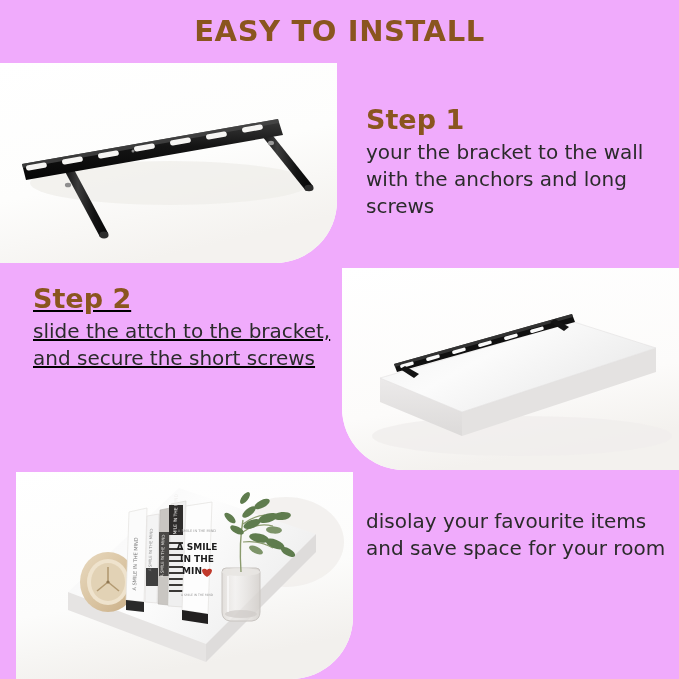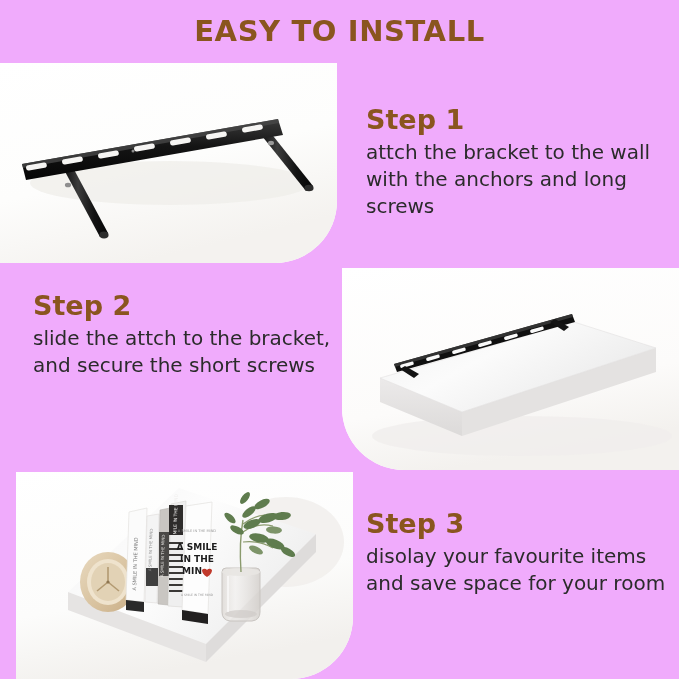--- a/index.html
+++ b/index.html
@@ -31,21 +31,21 @@
   #photo-shelf   { left: 342px; top: 268px; width: 337px; height: 202px;
     border-bottom-left-radius: 62px; }
   #photo-styled  { left: 16px; top: 472px; width: 337px; height: 207px;
     border-bottom-right-radius: 62px; }
 
   .photo svg { display: block; width: 100%; height: 100%; }
 
   
   .step { position: absolute; }
   #step-1 { left: 350px; top: 104px; width: 300px; margin-left: 16px; }
-  #step-2 { left: 33px;  top: 290px; width: 300px; }
+  #step-2 { left: 33px;  top: 283px; width: 300px; text-decoration: underline; }
   #step-3 { left: 366px; top: 508px; width: 305px; }
 
   .step-head {
     font-size: 27px; font-weight: bold; color: #8a551f;
     font-family: "DejaVu Sans", sans-serif;
     margin-bottom: 4px; line-height: 1.15;
   }
   .step-body {
     font-size: 20px; color: #2b2b2b; line-height: 1.34;
     font-family: "DejaVu Sans", sans-serif;
@@ -111,21 +111,21 @@
           <rect x="206" y="70" width="21" height="5.2" rx="2.6" transform="rotate(-10 216 73)"></rect>
           <rect x="242" y="63" width="21" height="5.2" rx="2.6" transform="rotate(-10 252 66)"></rect>
         </g>
         <circle cx="133" cy="88" r="1.5" fill="#8a8a8a"></circle>
       </g>
     </svg>
   </div>
 
   <div class="step" id="step-1">
     <div class="step-head">Step 1</div>
-    <div class="step-body">attch the bracket to the wall with the anchors and long screws</div>
+    <div class="step-body">your the bracket to the wall with the anchors and long screws</div>
   </div>
 
   <div class="photo" id="photo-shelf">
     <svg viewBox="0 0 337 202" xmlns="http://www.w3.org/2000/svg">
       <defs>
         <linearGradient id="bgWhite2" x1="0" y1="0" x2="0.3" y2="1">
           <stop offset="0%" stop-color="#ffffff"></stop>
           <stop offset="70%" stop-color="#fcfbfa"></stop>
           <stop offset="100%" stop-color="#f3f1ee"></stop>
         </linearGradient>
@@ -301,17 +301,16 @@
         </g>
         <g fill="#7d9469">
           <ellipse cx="258" cy="58" rx="8" ry="3.6" transform="rotate(4 258 58)"></ellipse>
           <ellipse cx="240" cy="78" rx="7.5" ry="3.4" transform="rotate(26 240 78)"></ellipse>
         </g>
       </g>
     </svg>
   </div>
 
   <div class="step" id="step-3">
-    <div class="step-head">Step 3</div>
     <div class="step-body">disolay your favourite items and save space for your room</div>
   </div>
 
 </div>
 
 </body></html>

